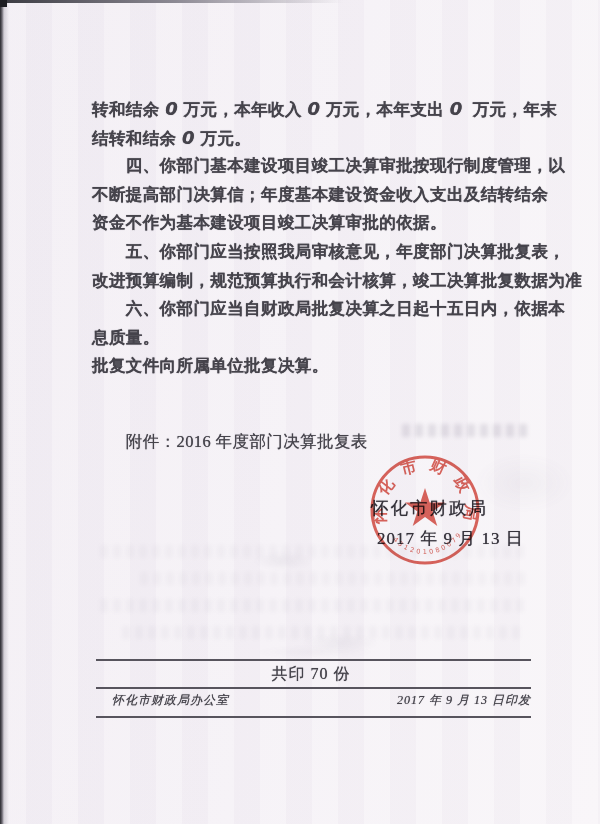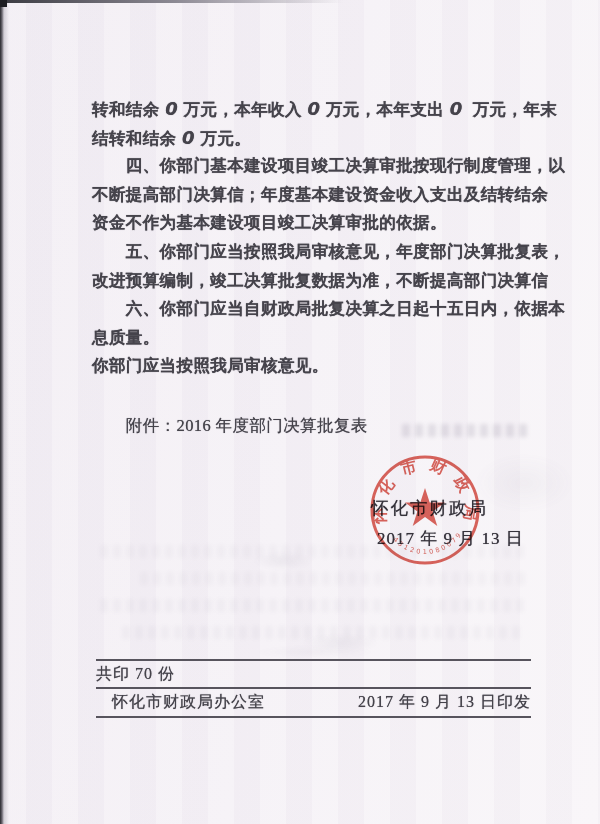--- a/index.html
+++ b/index.html
@@ -16,41 +16,41 @@
     background:linear-gradient(to right,#28282d 0px,#6b6871 2px,rgba(150,146,158,0.35) 4px,rgba(150,146,158,0) 9px); }
   .edge-top { position:absolute; left:0; top:0; width:390px; height:3px;
     background:linear-gradient(to right,#3a3a41 0%,#8d8a94 45%,rgba(141,138,148,0) 88%); }
   .corner-blot { position:absolute; left:0; top:0; width:7px; height:7px; background:#1d1d22; }
 
   
   .body-text { position:absolute; left:92px; top:95px; width:442px;
     font-size:16.5px; letter-spacing:0.4px; color:#45434b;
     text-shadow:0 0 0.7px rgba(69,67,75,0.85);font-weight:bold; }
   .body-line { height:28.6px; line-height:28.6px; white-space:pre; }
-  .attachment-line { position:absolute; left:92px; top:412px; height:28.6px; line-height:28.6px;
+  .attachment-line { position:absolute; left:92px; top:428px; height:28.6px; line-height:28.6px;
     font-size:16.5px; letter-spacing:0.4px; white-space:pre;
     text-shadow:0 0 0.7px rgba(69,67,75,0.85); }
   .hand-zero { font-family:"DejaVu Sans",sans-serif; font-style:italic;
     font-size:18px; padding:0 1px; }
 
   
   .seal-svg { position:absolute; left:360px; top:446px; mix-blend-mode:multiply; opacity:0.9; }
   .seal-name-black { position:absolute; left:371px; top:496px; font-size:17.5px; letter-spacing:2px;
     color:#37353d; mix-blend-mode:multiply; text-shadow:0 0 0.7px rgba(55,53,61,0.8); white-space:pre; }
   .seal-date-black { position:absolute; left:377px; top:527px; font-size:17px; letter-spacing:1px;
     color:#37353d; mix-blend-mode:multiply; text-shadow:0 0 0.7px rgba(55,53,61,0.8); white-space:pre; }
 
   
   .rule { position:absolute; left:96px; width:435px; height:2px; background:#57545d; }
   .rule-a { top:659px; } .rule-b { top:687px; } .rule-c { top:716px; }
-  .copies-line { position:absolute; left:96px; top:664px; width:430px; text-align:left;
+  .copies-line { position:absolute; left:96px; top:664px; width:430px; text-align:center;
     font-size:16px; letter-spacing:1px; white-space:pre; text-shadow:0 0 0.7px rgba(69,67,75,0.85); }
   .issuer-row { position:absolute; left:96px; top:692px; width:435px;
-    display:flex; justify-content:space-between; font-size:16px; letter-spacing:1px;
-    white-space:pre; text-shadow:0 0 0.7px rgba(69,67,75,0.85); }
+    display:flex; justify-content:space-between; font-size:12px; letter-spacing:1px;
+    white-space:pre; text-shadow:0 0 0.7px rgba(69,67,75,0.85);font-style:italic; }
   .issuer-name { padding-left:16px; }
 
   
   .ghost { position:absolute; filter:blur(2px); pointer-events:none; }
   .ghost-chars { background:repeating-linear-gradient(90deg, rgba(100,92,118,0.55) 0 8px, rgba(100,92,118,0) 8px 13px); }
   .ghost-blob { background:radial-gradient(ellipse at center, rgba(100,92,118,0.5) 0%, rgba(100,92,118,0) 70%); }
 </style>
 </head>
 <body>
 
@@ -60,24 +60,24 @@
   <div class="edge-top"></div>
   <div class="corner-blot"></div>
 
   <div class="body-text">
     <div class="body-line wrap-zeros">转和结余 <span class="hand-zero">0</span> 万元，本年收入 <span class="hand-zero">0</span> 万元，本年支出 <span class="hand-zero">0</span>  万元，年末</div>
     <div class="body-line wrap-zeros">结转和结余 <span class="hand-zero">0</span> 万元。</div>
     <div class="body-line">　　四、你部门基本建设项目竣工决算审批按现行制度管理，以</div>
     <div class="body-line">不断提高部门决算信；年度基本建设资金收入支出及结转结余</div>
     <div class="body-line">资金不作为基本建设项目竣工决算审批的依据。</div>
     <div class="body-line">　　五、你部门应当按照我局审核意见，年度部门决算批复表，</div>
-    <div class="body-line">改进预算编制，竣工决算批复数据为准，不断提高部门决算信</div>
+    <div class="body-line">改进预算编制，规范预算执行和会计核算，竣工决算批复数据为准</div>
     <div class="body-line">　　六、你部门应当自财政局批复决算之日起十五日内，依据本</div>
     <div class="body-line">息质量。</div>
-    <div class="body-line">你部门应当按照我局审核意见。</div>
+    <div class="body-line">批复文件向所属单位批复决算。</div>
   </div>
 
   <div class="attachment-line">　　附件：2016 年度部门决算批复表</div>
 
   <div class="ghost ghost-chars" style="left:402px; top:424px; width:126px; height:13px; opacity:0.28;"></div>
   <div class="ghost ghost-blob" style="left:472px; top:452px; width:104px; height:62px; opacity:0.10;"></div>
   <div class="ghost ghost-chars" style="left:100px; top:545px; width:425px; height:13px; opacity:0.07;"></div>
   <div class="ghost ghost-blob" style="left:252px; top:552px; width:62px;  height:18px; opacity:0.16;"></div>
   <div class="ghost ghost-chars" style="left:140px; top:572px; width:385px; height:13px; opacity:0.07;"></div>
   <div class="ghost ghost-chars" style="left:100px; top:599px; width:425px; height:13px; opacity:0.08;"></div>

